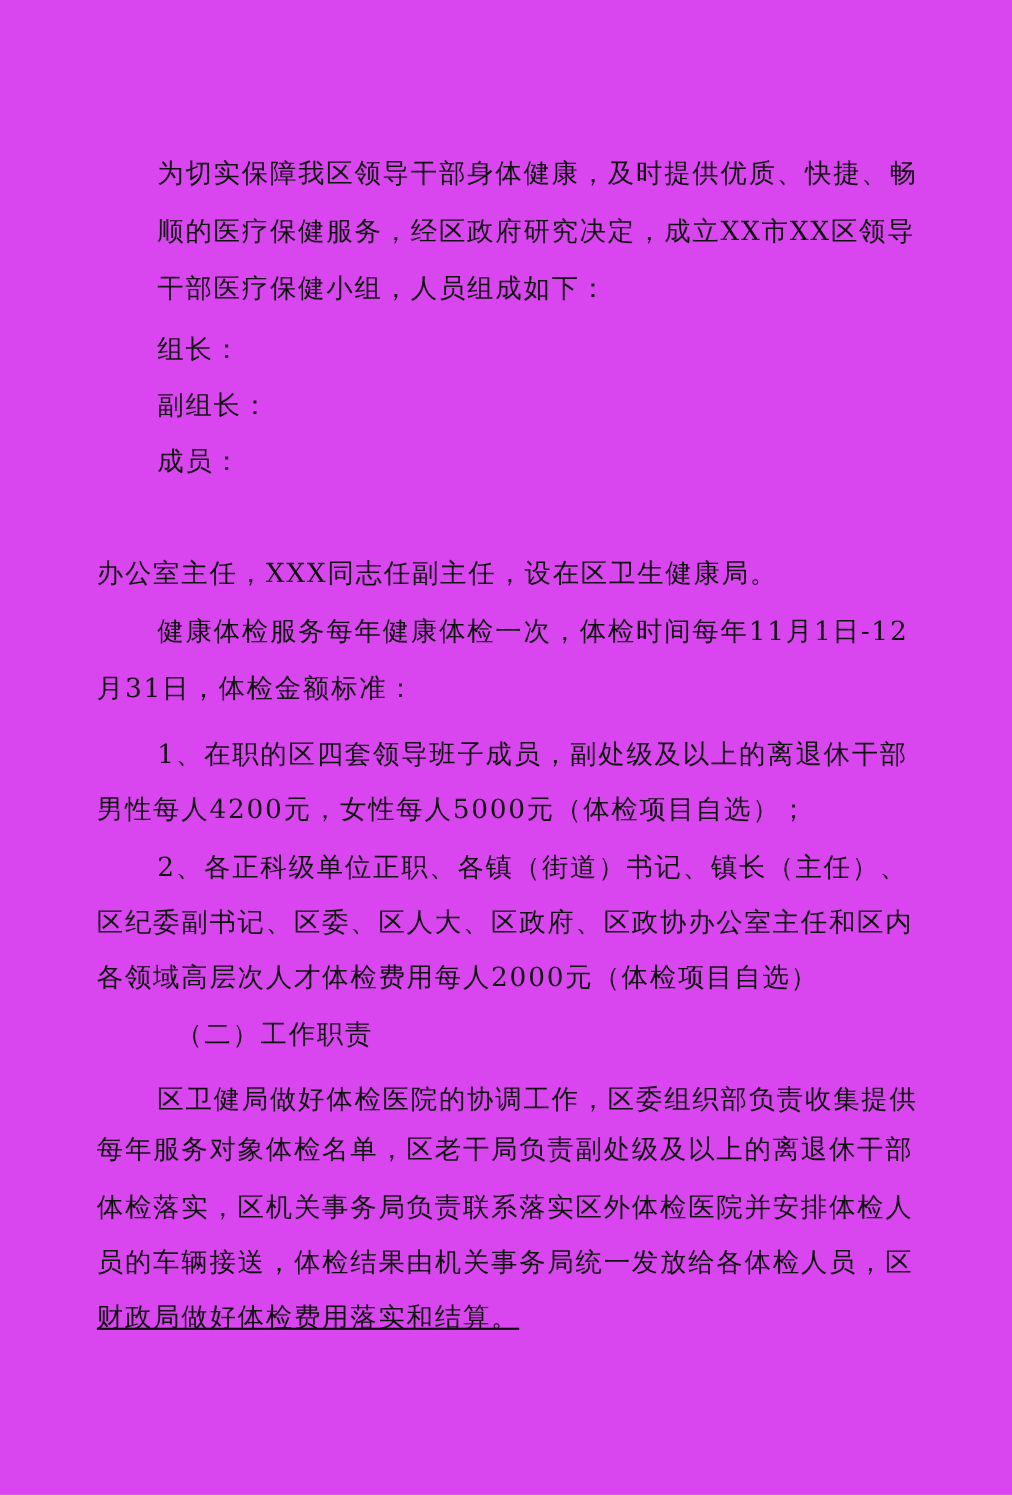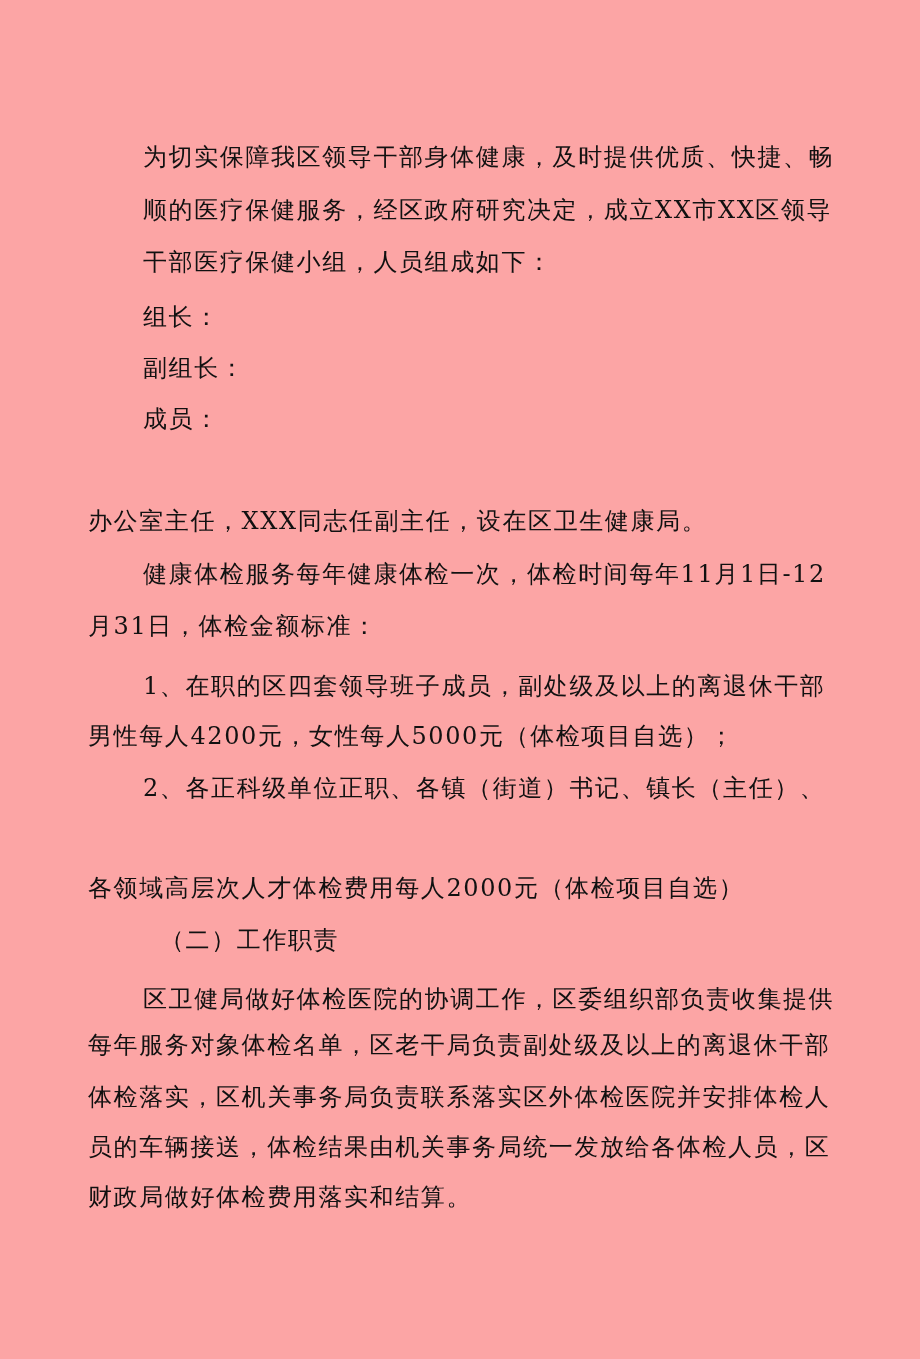--- a/index.html
+++ b/index.html
@@ -14,21 +14,21 @@
     overflow: hidden;
     font-family: "DejaVu Serif", "Liberation Serif", serif;
     color: #111111;
   }
   .page {
     position: absolute;
     left: 0;
     top: 0;
     width: 920px;
     height: 1359px;
-    background: #fca5a5;
+    background: #d946ef;
   }
   .line {
     position: absolute;
     font-size: 24px;
     line-height: 30px;
     letter-spacing: 1.6px;
     white-space: nowrap;
   }
 </style>
 </head>
@@ -46,23 +46,24 @@
 
   <div class="line" style="left:88px; top:506px;">办公室主任，XXX同志任副主任，设在区卫生健康局。</div>
 
   <div class="line" style="left:143px; top:559px;">健康体检服务每年健康体检一次，体检时间每年11月1日-12</div>
   <div class="line" style="left:88px; top:611px;">月31日，体检金额标准：</div>
 
   <div class="line" style="left:143px; top:671px;">1、在职的区四套领导班子成员，副处级及以上的离退休干部</div>
   <div class="line" style="left:88px; top:721px;">男性每人4200元，女性每人5000元（体检项目自选）；</div>
 
   <div class="line" style="left:143px; top:773px;">2、各正科级单位正职、各镇（街道）书记、镇长（主任）、</div>
+  <div class="line" style="left:88px; top:823px;">区纪委副书记、区委、区人大、区政府、区政协办公室主任和区内</div>
   <div class="line" style="left:88px; top:873px;">各领域高层次人才体检费用每人2000元（体检项目自选）</div>
 
   <div class="line" style="left:160px; top:925px;">（二）工作职责</div>
 
   <div class="line" style="left:143px; top:984px;">区卫健局做好体检医院的协调工作，区委组织部负责收集提供</div>
   <div class="line" style="left:88px; top:1030px;">每年服务对象体检名单，区老干局负责副处级及以上的离退休干部</div>
   <div class="line" style="left:88px; top:1132px;">员的车辆接送，体检结果由机关事务局统一发放给各体检人员，区</div>
   <div class="line" style="left:88px; top:1082px;">体检落实，区机关事务局负责联系落实区外体检医院并安排体检人</div>
-  <div class="line" style="left:88px; top:1182px;">财政局做好体检费用落实和结算。</div>
+  <div class="line" style="left:88px; top:1182px;text-decoration:underline;">财政局做好体检费用落实和结算。</div>
 
 </div>
 
 </body></html>

